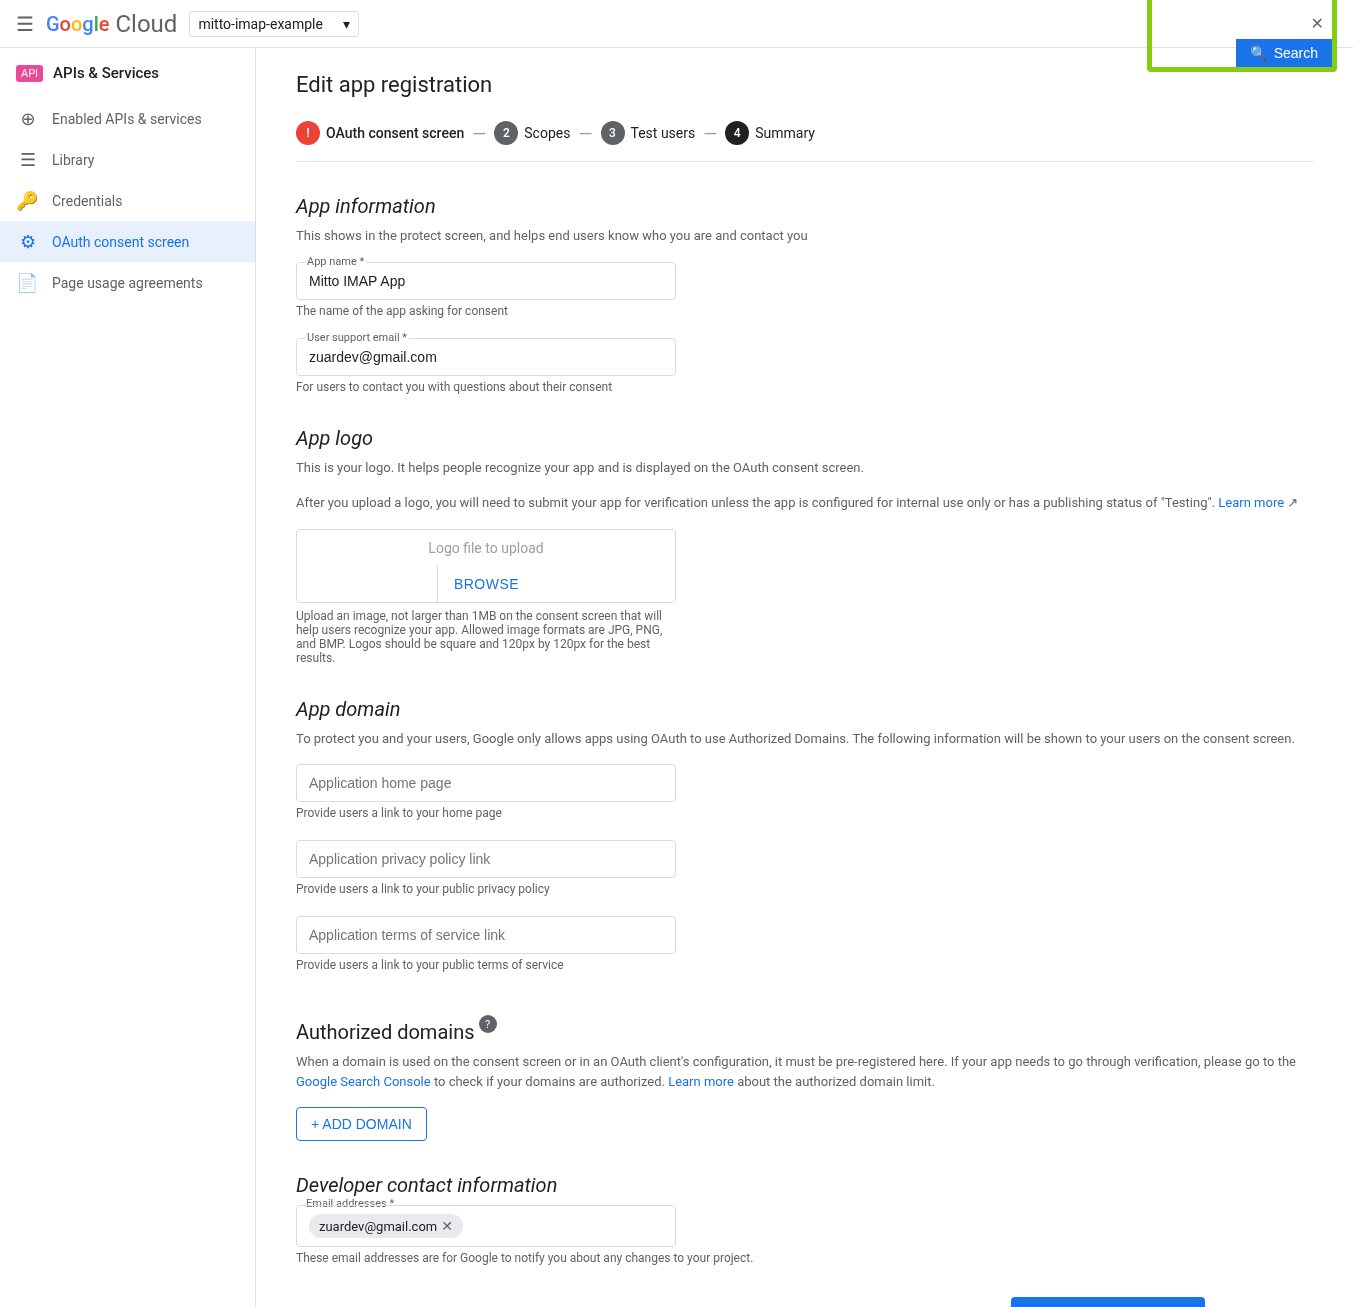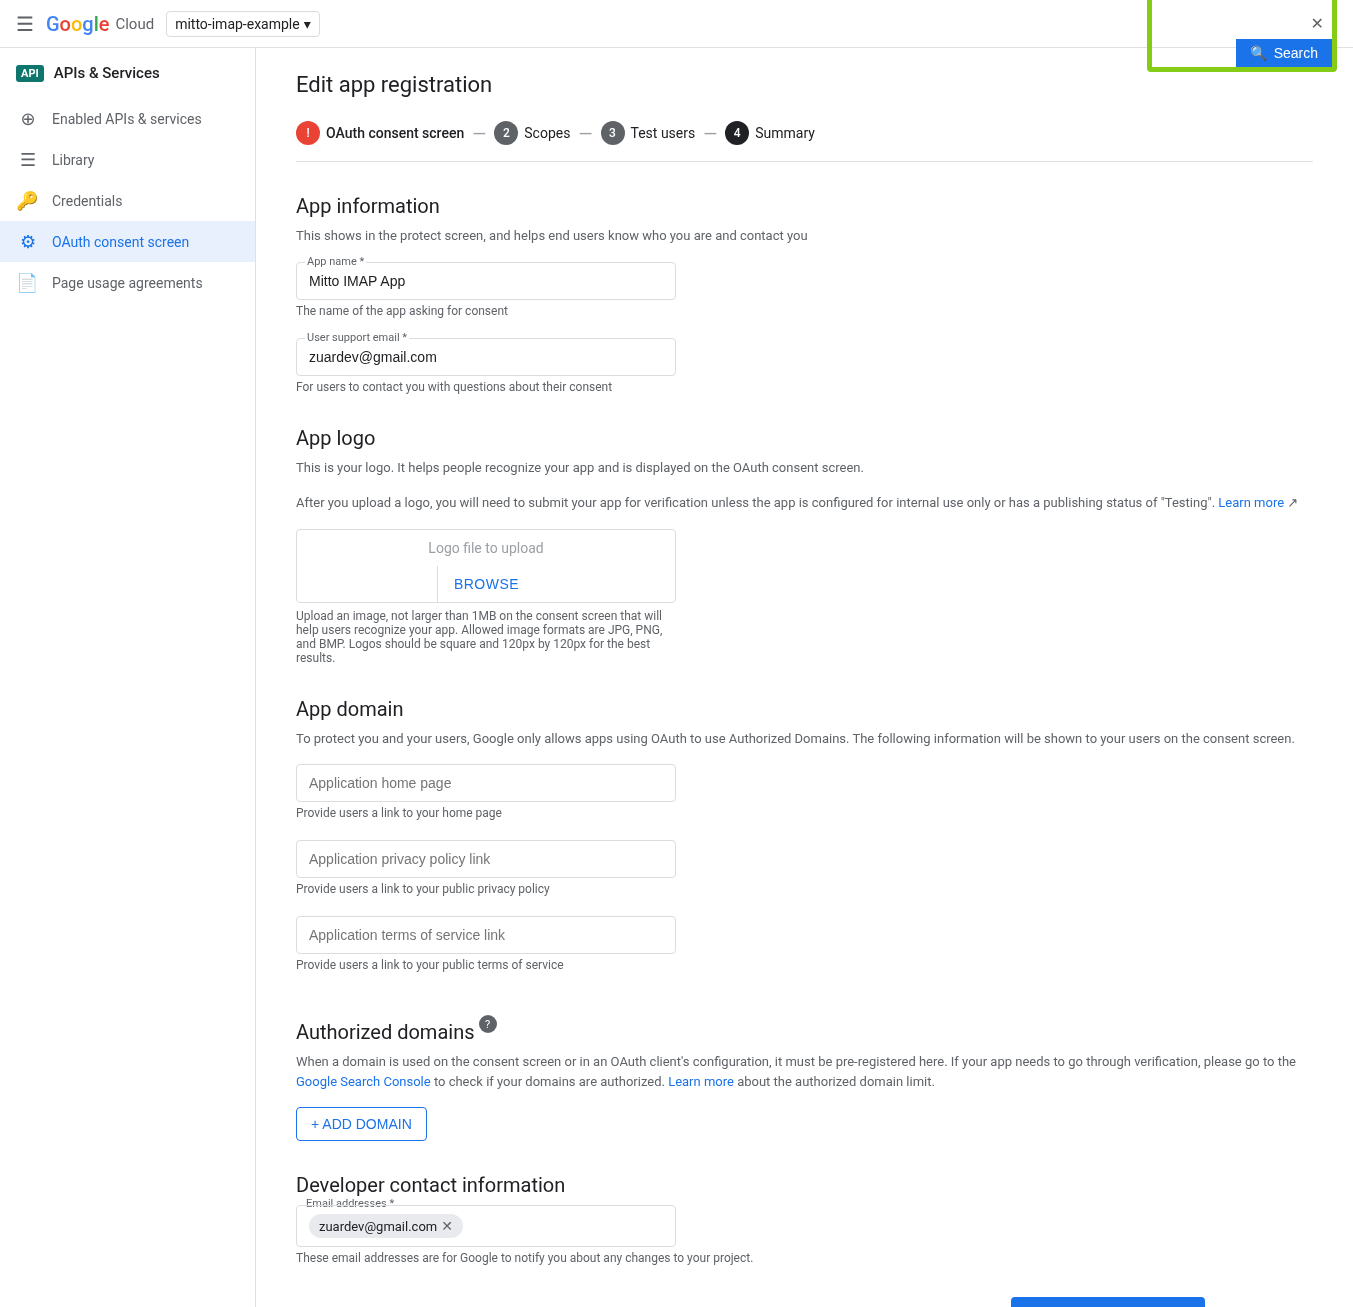--- a/index.html
+++ b/index.html
@@ -9,35 +9,35 @@
     .topbar { display: flex; align-items: center; height: 48px; padding: 0 16px; border-bottom: 1px solid #e0e0e0; background: #fff; flex-shrink: 0; gap: 12px; }
     .topbar-menu-icon { cursor: pointer; color: #5f6368; font-size: 20px; }
     .topbar-logo { display: flex; align-items: center; gap: 6px; text-decoration: none; }
     .topbar-logo-google { font-size: 20px; font-weight: 500; }
     .topbar-logo-google span:nth-child(1) { color: #4285F4; }
     .topbar-logo-google span:nth-child(2) { color: #EA4335; }
     .topbar-logo-google span:nth-child(3) { color: #FBBC05; }
     .topbar-logo-google span:nth-child(4) { color: #4285F4; }
     .topbar-logo-google span:nth-child(5) { color: #34A853; }
     .topbar-logo-google span:nth-child(6) { color: #EA4335; }
-    .topbar-logo-cloud { font-size: 15px; color: #5f6368; font-weight: 400; }
-    .topbar-project { display: flex; align-items: center; gap: 4px; border: 1px solid #dadce0; border-radius: 4px; padding: 4px 8px; cursor: pointer; font-size: 14px; color: #202124; }
+    .topbar-logo-cloud { font-size: 24px; color: #5f6368; font-weight: 400; }
+    .topbar-project { display: flex; align-items: center; gap: 20px; border: 1px solid #dadce0; border-radius: 4px; padding: 4px 8px; cursor: pointer; font-size: 14px; color: #202124; }
     .topbar-search { display: flex; align-items: center; margin-left: auto; }
     .topbar-search-box { display: flex; align-items: flex-end; border: 5px solid #84cc16; border-radius: 4px; overflow: hidden; flex-direction: column; }
     .topbar-search-input { border: none; outline: none; padding: 6px 10px; font-size: 14px; width: 180px; }
     .topbar-search-clear { padding: 6px 8px; cursor: pointer; color: #5f6368; background: none; border: none; font-size: 16px; }
     .topbar-search-btn { background: #1a73e8; color: #fff; border: none; padding: 6px 14px; cursor: pointer; font-size: 14px; display: flex; align-items: center; gap: 6px; }
 
     
     .main-layout { display: flex; flex: 1; overflow: hidden; }
 
     
     .sidebar { width: 256px; background: #fff; border-right: 1px solid #e0e0e0; overflow-y: auto; flex-shrink: 0; }
     .sidebar-header { display: flex; align-items: center; gap: 10px; padding: 16px; }
-    .sidebar-api-badge { background: #0f766e; color: #fff; font-size: 11px; font-weight: 700; padding: 2px 5px; border-radius: 3px; }
+    .sidebar-api-badge { background: #ec4899; color: #fff; font-size: 11px; font-weight: 400; padding: 2px 5px; border-radius: 3px; }
     .sidebar-title { font-size: 15px; color: #202124; font-weight: 500; }
     .sidebar-item { display: flex; align-items: center; gap: 12px; padding: 10px 16px; cursor: pointer; color: #5f6368; font-size: 14px; }
     .sidebar-item.active { background: #e8f0fe; color: #1a73e8; }
     .sidebar-item .icon { font-size: 18px; width: 24px; text-align: center; }
 
     
     .content { flex: 1; overflow-y: auto; padding: 24px 40px; }
     .page-title { font-size: 22px; font-weight: 400; color: #202124; margin-bottom: 24px; }
 
     
@@ -46,21 +46,21 @@
     .step-num { width: 24px; height: 24px; border-radius: 50%; display: flex; align-items: center; justify-content: center; font-size: 12px; font-weight: 500; }
     .step-num.error { background: #ea4335; color: #fff; }
     .step-num.inactive { background: #5f6368; color: #fff; }
     .step-num.dark { background: #202124; color: #fff; }
     .step-label { color: #202124; font-size: 14px; }
     .step-label.active { font-weight: 500; }
     .step-separator { color: #9aa0a6; font-size: 18px; }
 
     
     .section { margin-bottom: 32px; }
-    .section-title { font-size: 20px; font-weight: 400; color: #202124; margin-bottom: 8px; }
+    .section-title { font-size: 20px; font-weight: 400; color: #202124; margin-bottom: 8px; font-style: italic; }
     .section-desc { font-size: 13px; color: #5f6368; margin-bottom: 16px; line-height: 1.5; }
 
     
     .field-group { margin-bottom: 20px; }
     .field-label { font-size: 11px; color: #5f6368; margin-bottom: 4px; position: absolute; top: -8px; left: 8px; background: #fff; padding: 0 2px; }
     .field-wrapper { position: relative; border: 1px solid #dadce0; border-radius: 4px; padding: 10px 12px; }
     .field-input { border: none; outline: none; width: 100%; font-size: 14px; color: #202124; background: transparent; }
     .field-hint { font-size: 12px; color: #5f6368; margin-top: 4px; }
     .field-container { position: relative; margin-bottom: 4px; max-width: 380px; border-radius: 10px; }
 

